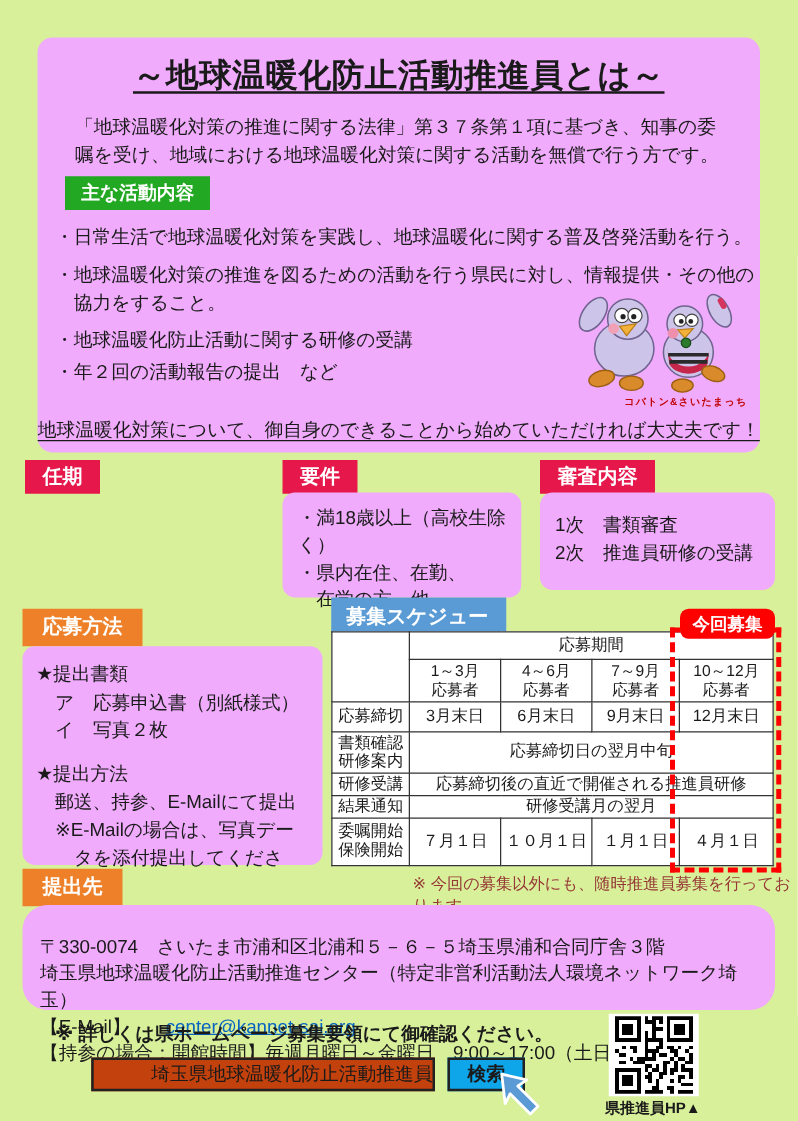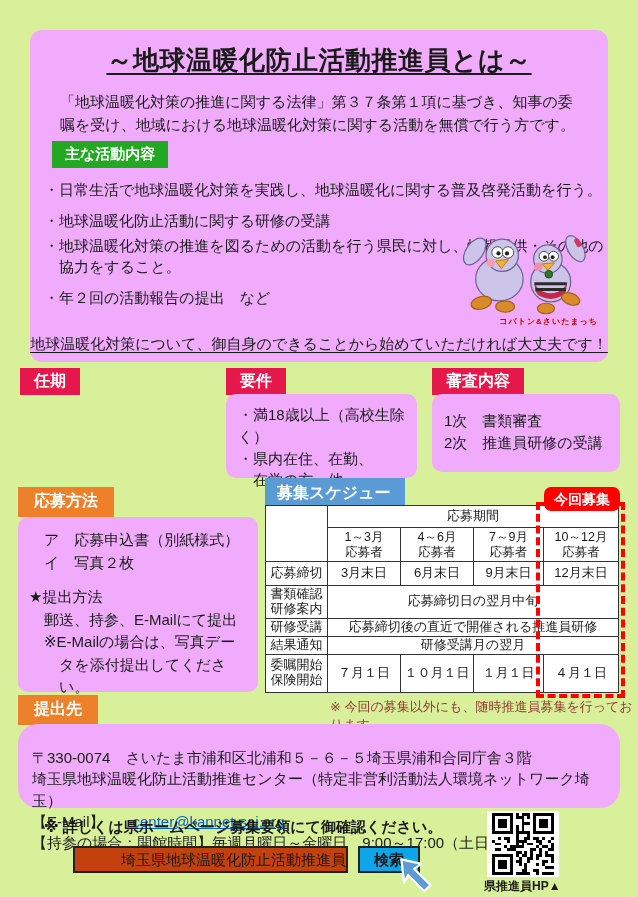--- a/index.html
+++ b/index.html
@@ -93,22 +93,22 @@
 
 <div class="page">
 
   <div class="white-box main-box">
     <div class="title">～地球温暖化防止活動推進員とは～</div>
     <div class="intro">「地球温暖化対策の推進に関する法律」第３７条第１項に基づき、知事の委
 嘱を受け、地域における地球温暖化対策に関する活動を無償で行う方です。</div>
     <div class="badge green-badge">主な活動内容</div>
     <div class="activities">
       <div class="act">・日常生活で地球温暖化対策を実践し、地球温暖化に関する普及啓発活動を行う。</div>
+      <div class="act">・地球温暖化対策の推進を図るための活動を行う県民に対し、情報提供・その他の協力をすること。</div>
       <div class="act" style="margin-bottom:3px">・地球温暖化防止活動に関する研修の受講</div>
-      <div class="act">・地球温暖化対策の推進を図るための活動を行う県民に対し、情報提供・その他の協力をすること。</div>
       <div class="act">・年２回の活動報告の提出　など</div>
     </div>
 
     <svg class="mascot" viewBox="0 0 160 95">
 
       <ellipse cx="26" cy="28" rx="9" ry="16" fill="#cdc4ea" stroke="#6f648f" stroke-width="1.3" transform="rotate(35 26 28)"></ellipse>
 
       <ellipse cx="52" cy="57" rx="25" ry="23" fill="#cdc4ea" stroke="#6f648f" stroke-width="1.3"></ellipse>
       <circle cx="55" cy="32" r="17" fill="#cdc4ea" stroke="#6f648f" stroke-width="1.3"></circle>
       <circle cx="50" cy="29" r="6" fill="#fff" stroke="#444" stroke-width="1"></circle>
@@ -146,20 +146,21 @@
   <div class="badge info-badge" id="b2-badge">要件</div>
   <div class="white-box info-box" id="b2">・満18歳以上（高校生除く）
 ・県内在住、在勤、
 　在学の方　他</div>
   <div class="badge info-badge" id="b3-badge">審査内容</div>
   <div class="white-box info-box" id="b3">1次　書類審査
 2次　推進員研修の受講</div>
 
   <div class="badge app-badge">応募方法</div>
   <div class="white-box app-box">
+    <div class="app-line">★提出書類</div>
     <div class="app-line app-indent">ア　応募申込書（別紙様式）</div>
     <div class="app-line app-indent">イ　写真２枚</div>
     <div class="app-gap"></div>
     <div class="app-line">★提出方法</div>
     <div class="app-line app-indent">郵送、持参、E-Mailにて提出</div>
     <div class="app-note">※E-Mailの場合は、写真データを添付提出してください。</div>
   </div>
 
   <div class="sched-header">募集スケジュール</div>
   <div class="recruit-badge">今回募集</div>

